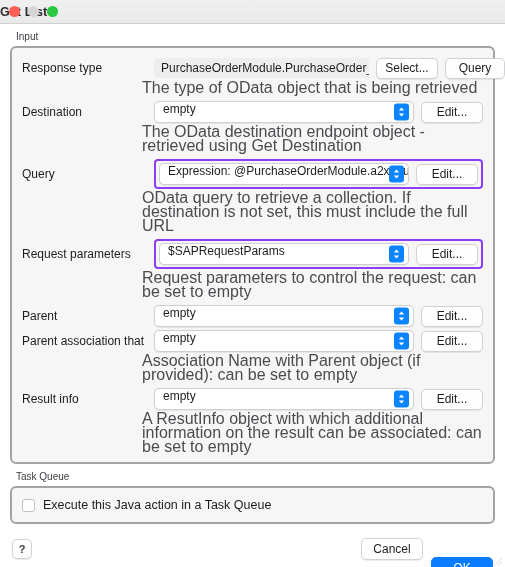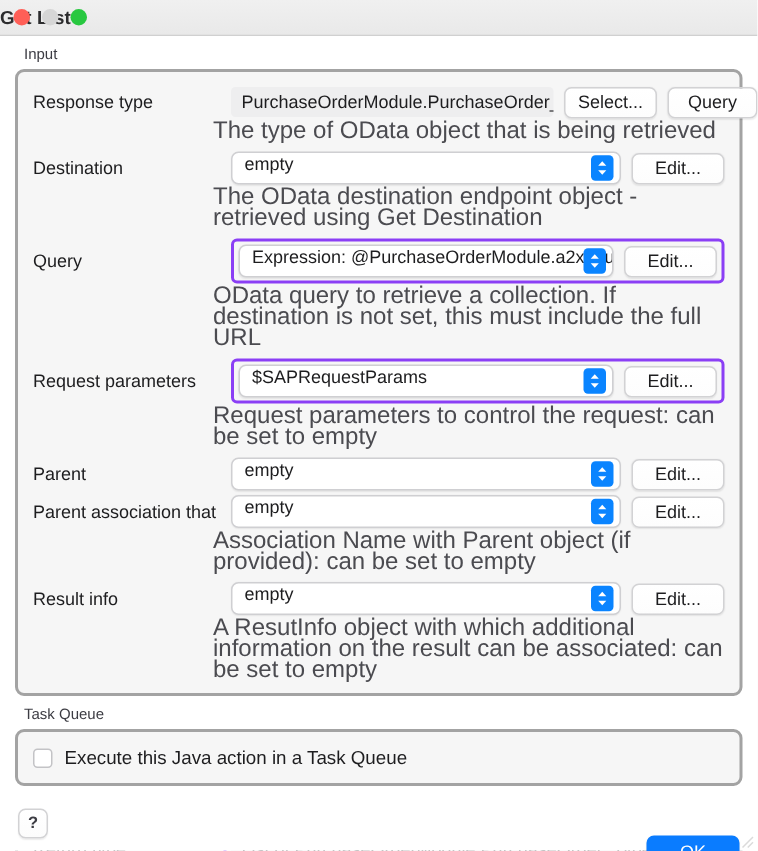--- a/index.html
+++ b/index.html
@@ -364,18 +364,19 @@
         <div class="hl" style="position:absolute; left:-5px; top:-5px; width:311px; height:30px; padding:0; pointer-events:none;"></div>
       </div>
     </div>
 
   </div>
 </div>
 
 <div class="footer">
   <div class="help-btn">?</div>
   <div class="footer-right">
+    <div class="btn cancel">Cancel</div>
     <div class="btn ok">OK</div>
   </div>
   <svg class="resize-grip" viewBox="0 0 9 9">
     <path d="M8 1 L1 8 M8 4.5 L4.5 8 M8 8 L8 8" stroke="#9a9a9a" stroke-width="1" fill="none"></path>
   </svg>
 </div>
 
 </body></html>

